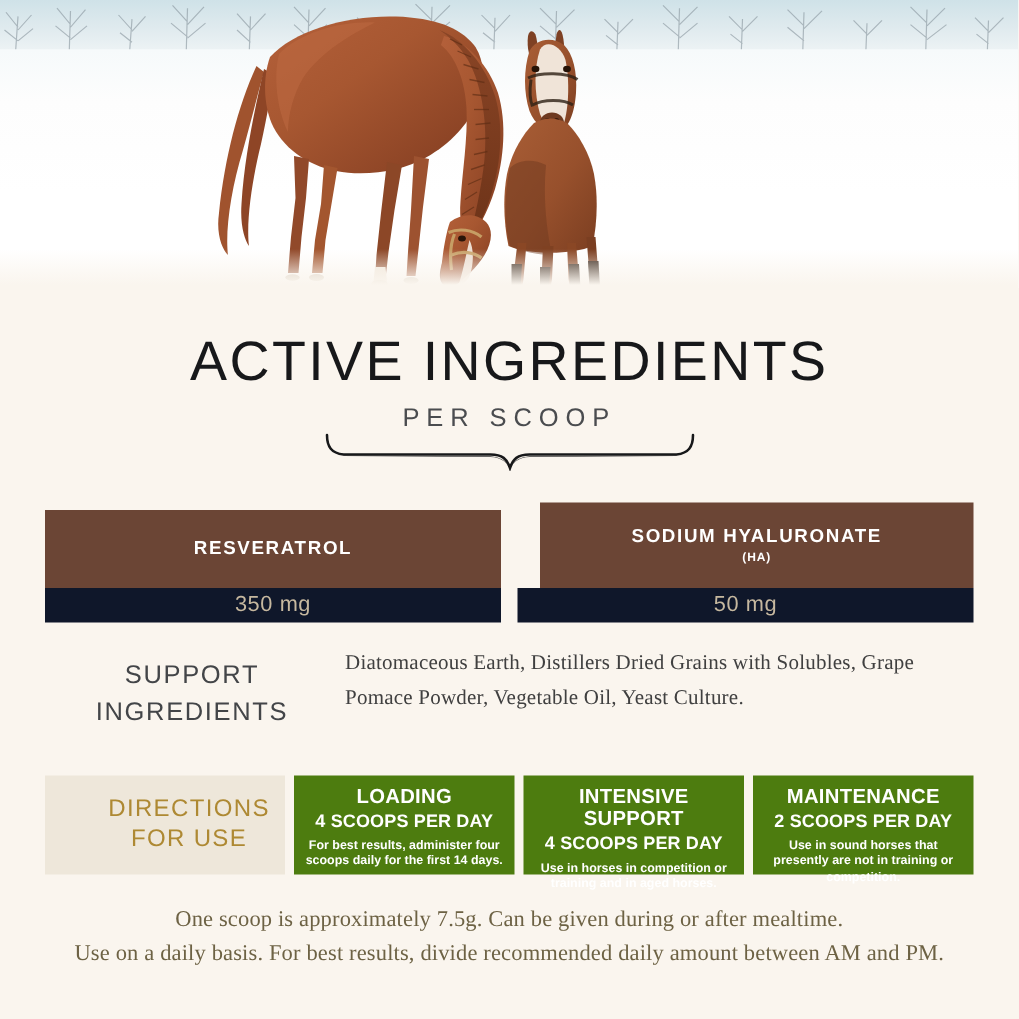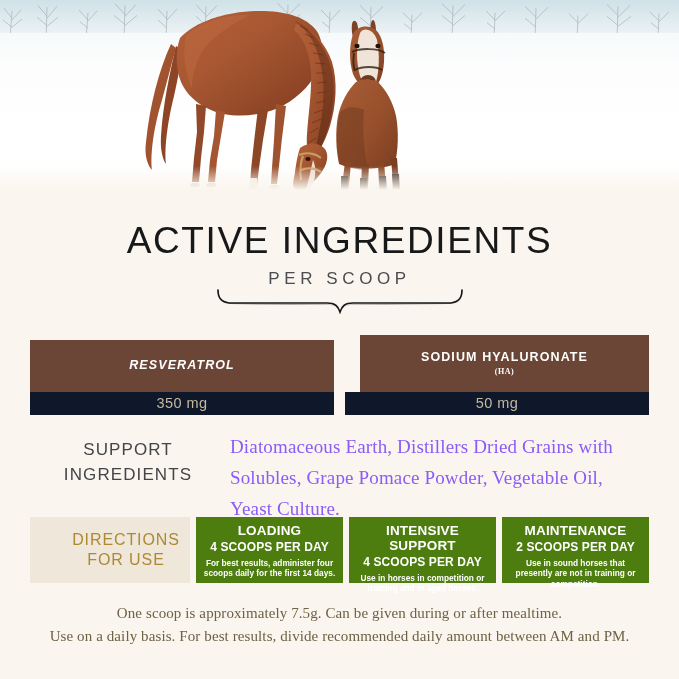--- a/index.html
+++ b/index.html
@@ -103,34 +103,33 @@
   .act-head {
     background: #6b4535;
     color: #ffffff;
     text-align: center;
     display: flex;
     flex-direction: column;
     align-items: center;
     justify-content: center;
     box-sizing: border-box;
   }
-  .act-col.first .act-head { height: 52px; font-style: italic; }
+  .act-col.first .act-head { height: 52px; }
   .act-col.second .act-head { height: 57px; margin-left: 15px; }
   .act-name {
     font-size: 12.5px;
     font-weight: bold;
     letter-spacing: 1.1px;
     line-height: 1.1;
   }
   .act-abbr {
     font-size: 8px;
     font-weight: bold;
     letter-spacing: .6px;
     margin-top: 3px;
-    font-family: Liberation Serif, serif;
   }
   .act-amount {
     background: #0f172a;
     color: #c6b89f;
     text-align: center;
     font-size: 14.5px;
     letter-spacing: .4px;
     height: 23px;
     line-height: 23px;
   }
@@ -151,22 +150,22 @@
     font-size: 17px;
     letter-spacing: 1.1px;
     color: #434548;
     line-height: 1.45;
     padding-top: 6px;
     box-sizing: border-box;
   }
   .inactive-text {
     flex: 1 1 auto;
     font-family: "Liberation Serif", serif;
-    font-size: 19px;
-    color: #8b5cf6;
+    font-size: 14px;
+    color: #404040;
     line-height: 1.62;
     letter-spacing: .15px;
     padding-left: 4px;
   }
 
   
   .directions {
     position: absolute;
     left: 30px;
     top: 517px;

